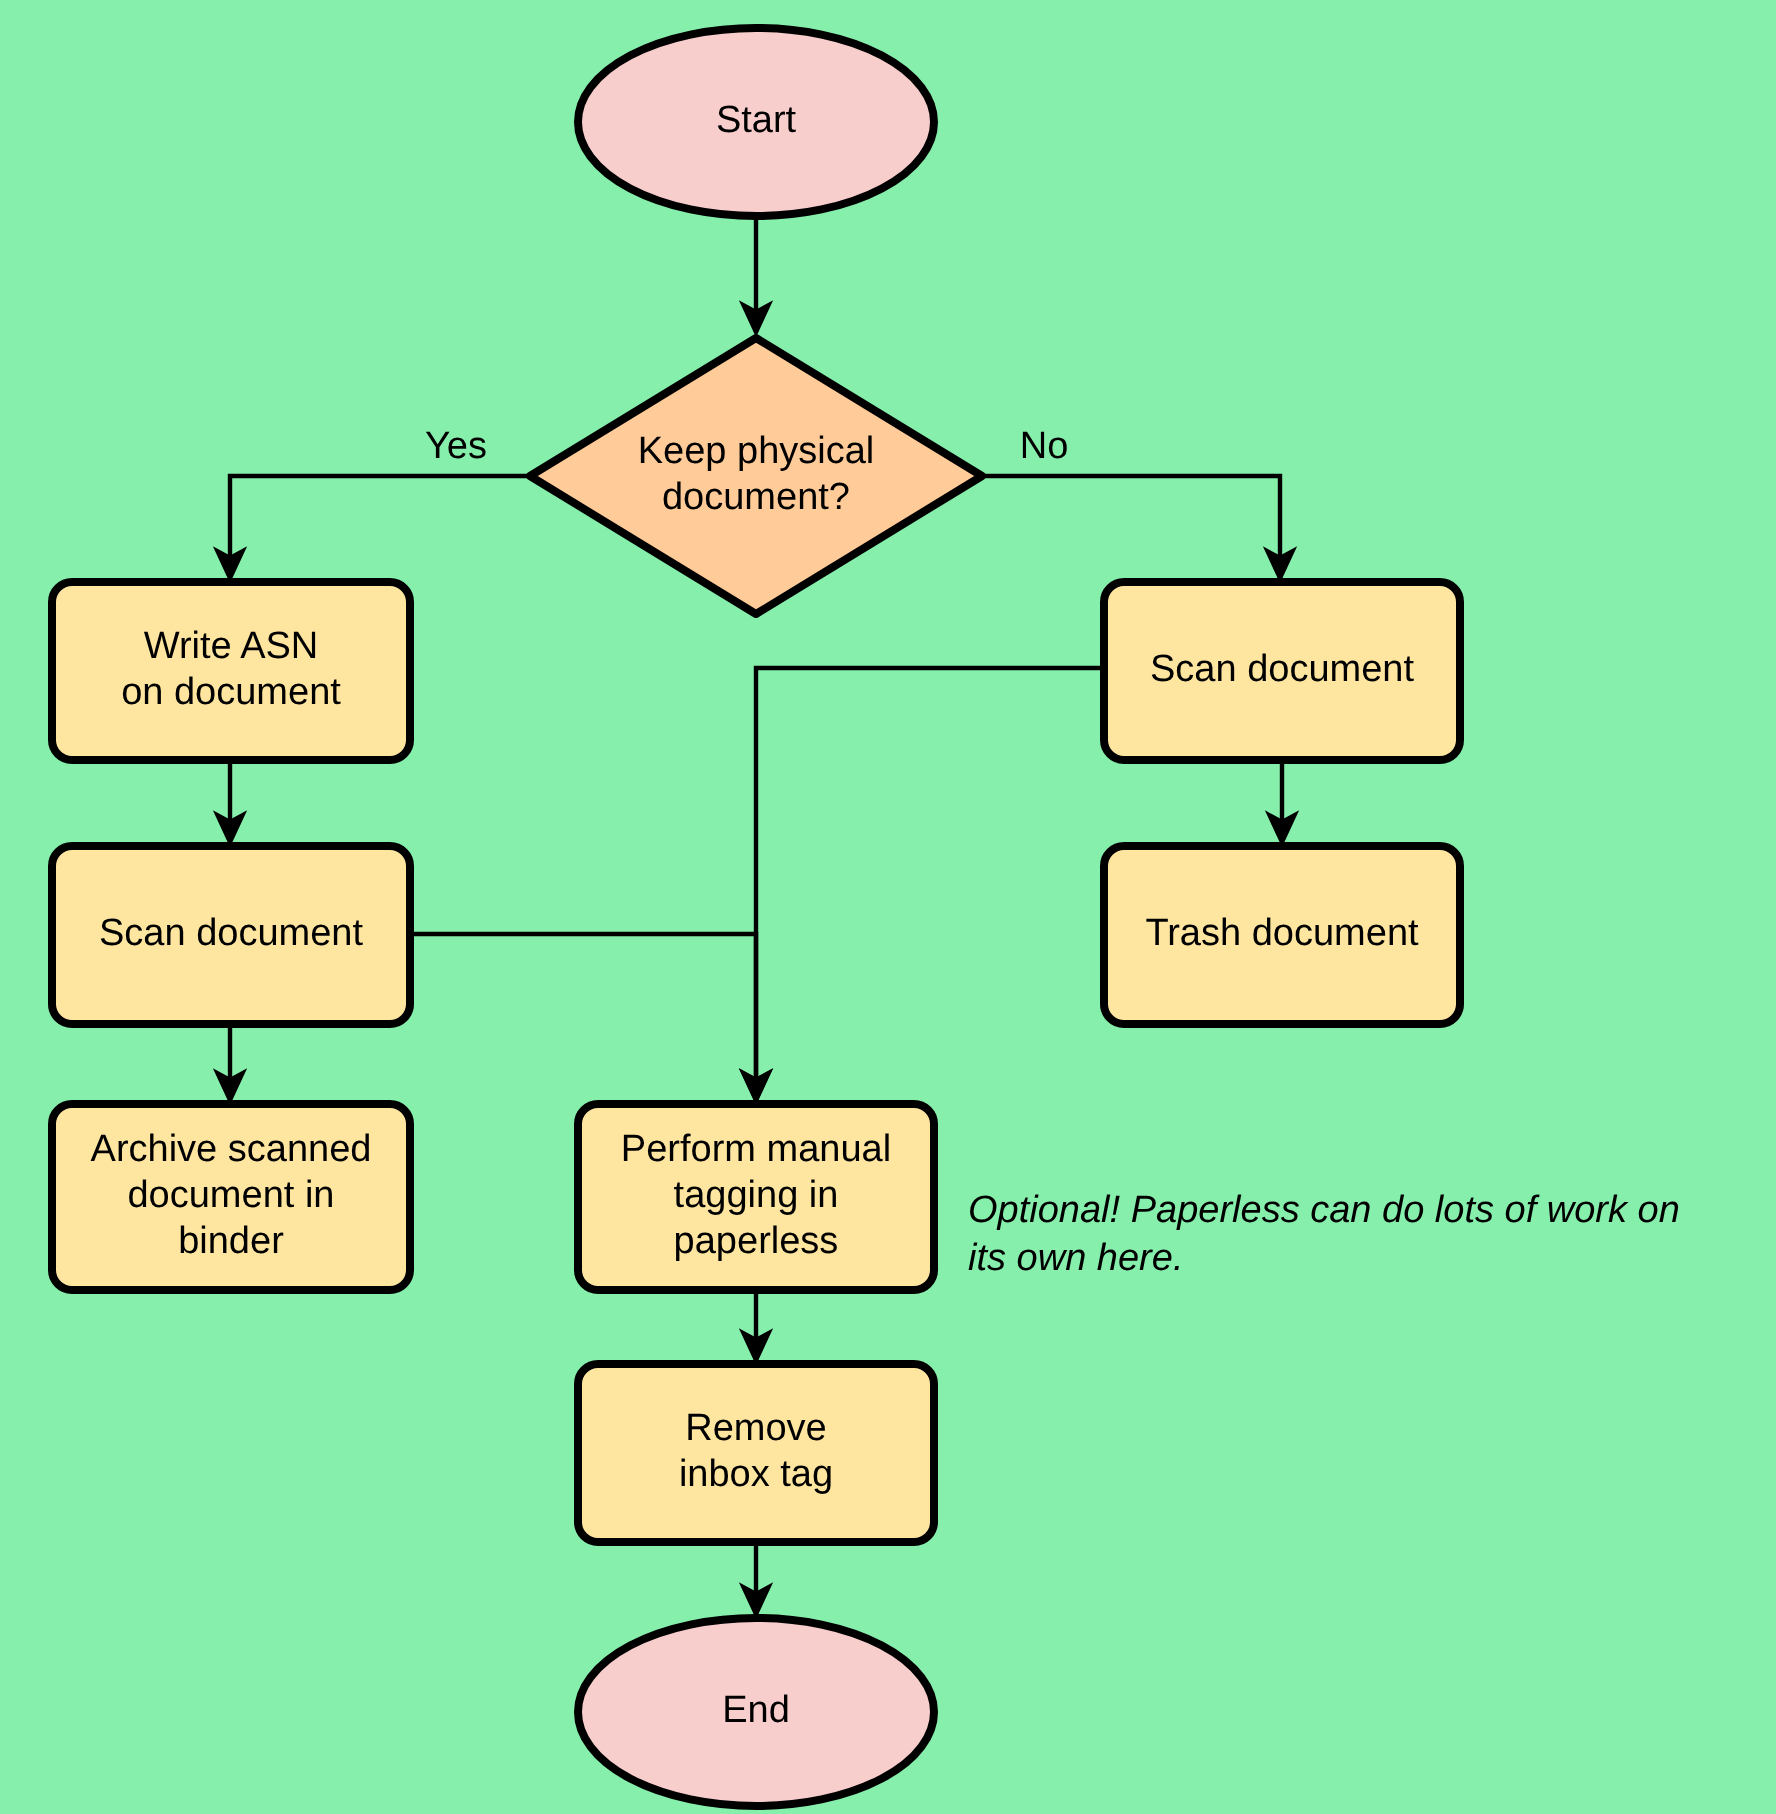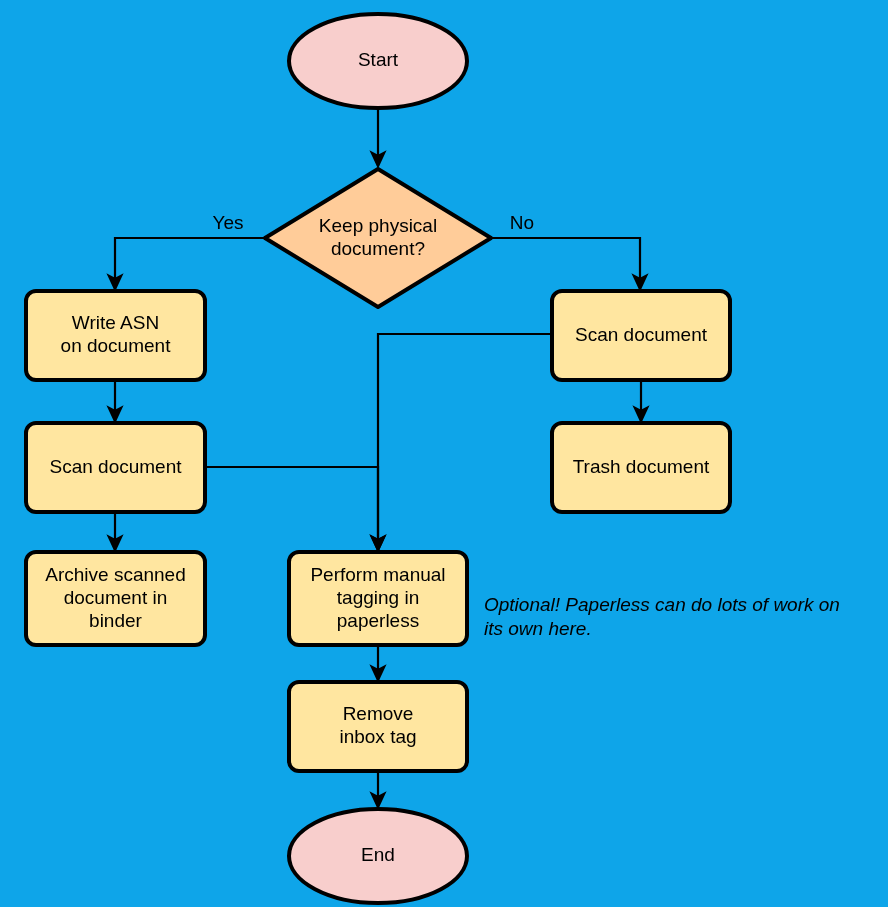--- a/index.html
+++ b/index.html
@@ -7,21 +7,21 @@
     padding: 0;
     background: #ffffff;
   }
   body {
     font-family: "Liberation Sans", sans-serif;
   }
   #canvas {
     position: relative;
     width: 888px;
     height: 907px;
-    background: #0ea5e9;
+    background: #86efac;
     overflow: hidden;
     text-decoration: underline;
   }
   svg#flow {
     position: absolute;
     top: 0;
     left: 0;
     width: 888px;
     height: 907px;
     display: block;

